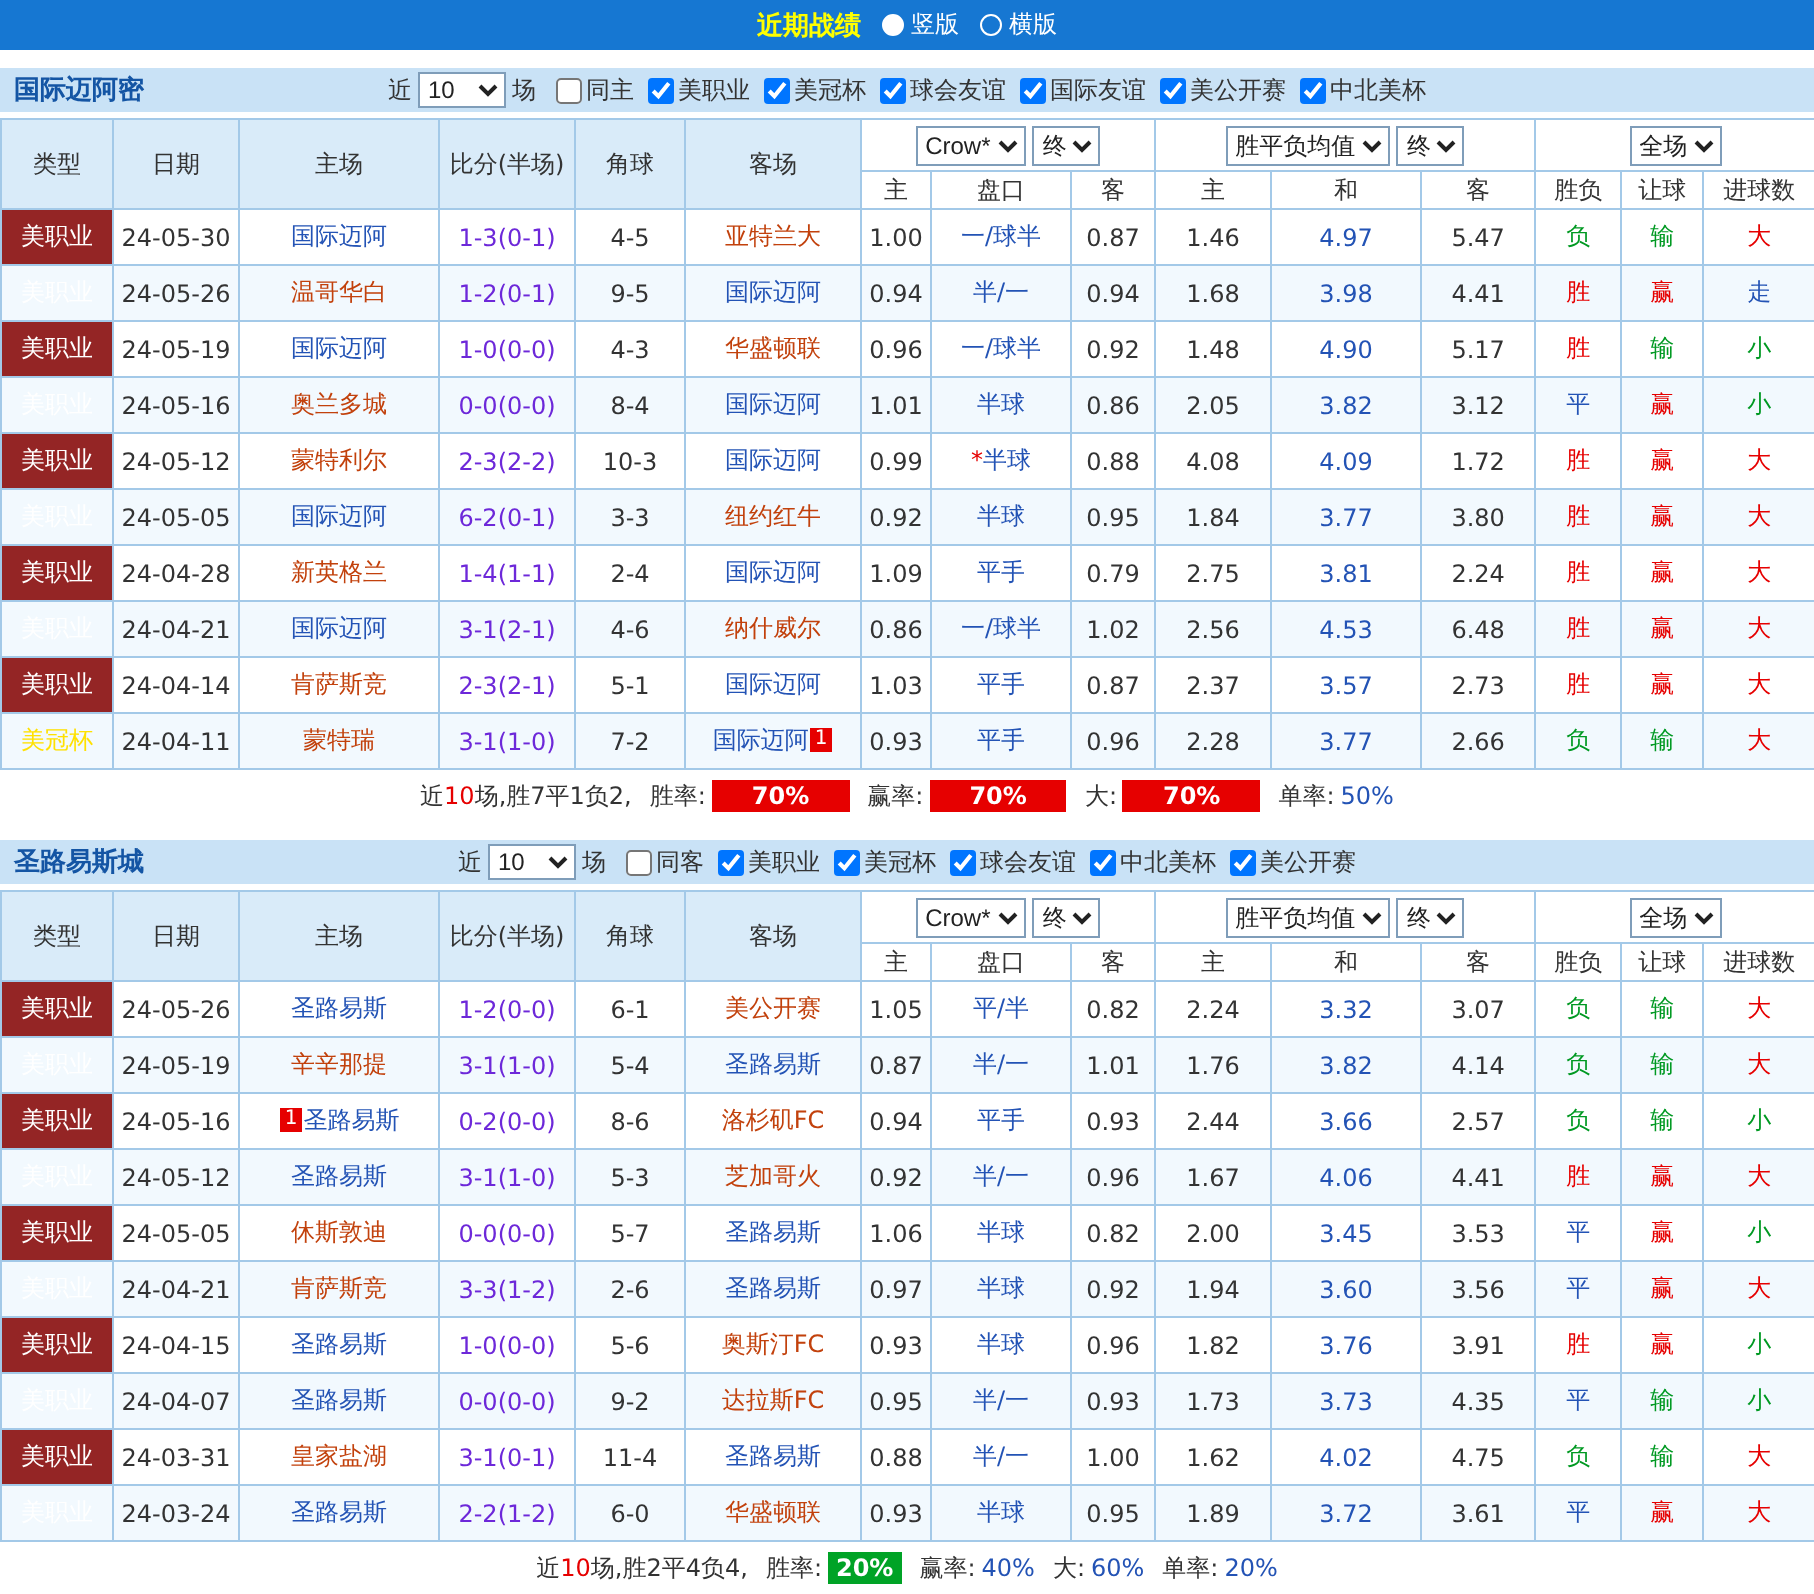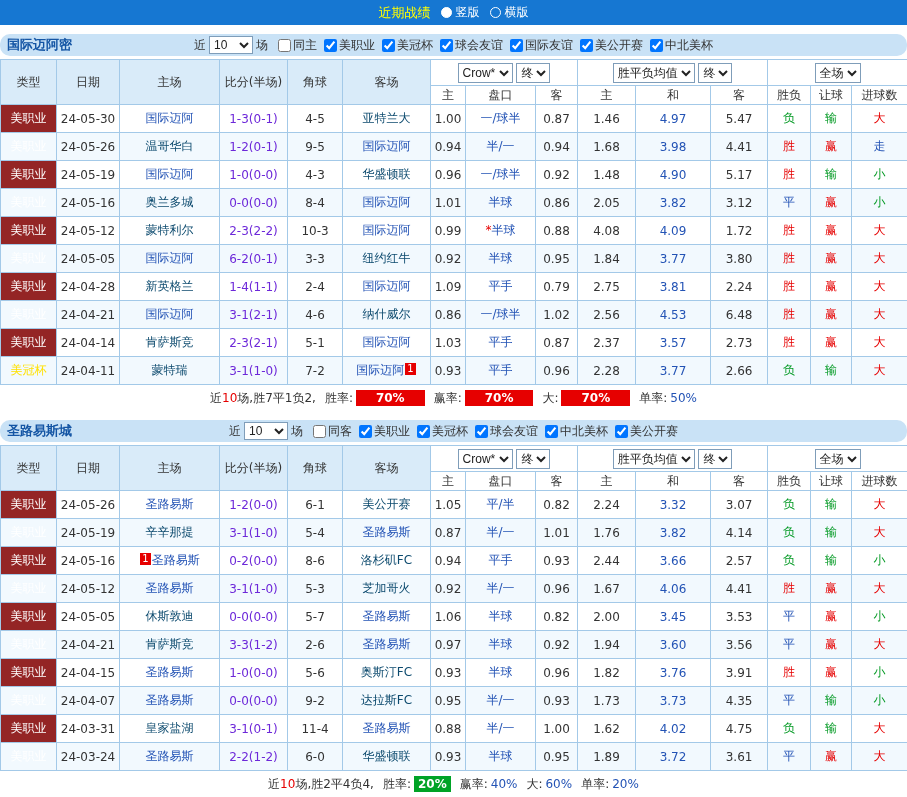--- a/index.html
+++ b/index.html
@@ -8,33 +8,32 @@
     width: 907px;
     background: #fff;
     font-family: "DejaVu Sans", "Liberation Sans", sans-serif;
     font-size: 12px;
     color: #333;
   }
   .topbar {
     width: 907px; height: 25px; background: #1677D2;
     display: flex; align-items: center; justify-content: center; gap: 10px;
   }
-  .topbar .title { color: #FFFF00; font-weight: normal; font-size: 13px; }
+  .topbar .title { color: #FFFF00; font-weight: bold; font-size: 13px; }
   .radio-opt { display: flex; align-items: center; gap: 4px; color: #fff; cursor: pointer; }
   .radio {
     width: 11px; height: 11px; border-radius: 50%;
     border: 1px solid #fff; background: transparent; display: inline-block;
   }
   .radio.checked { background: #fff; }
 
   .filterbar {
     position: relative; height: 22px; background: #C9E2F6;
     display: flex; align-items: center; justify-content: center;
     margin-top: 9px;
-    border-radius: 10px;
   }
   .teamname { position: absolute; left: 7px; font-weight: bold; color: #1455A4; font-size: 13px; cursor: pointer; }
   .filters { display: flex; align-items: center; gap: 3px; }
   .cbgroup { display: flex; align-items: center; }
   .cb { display: flex; align-items: center; margin-left: 7px; cursor: pointer; }
   .cb input { width: 13px; height: 13px; margin: 0 2px 0 0; }
 
   .sel { font-size: 12px; height: 20px; border: 1px solid #7F9DB9; background: #fff; color: #222; }
   .sel.games { height: 18px; width: 44px; }
 
@@ -45,21 +44,21 @@
   }
   table.grid thead tr.h1 th { background: #D9EBF9; height: 26px; color: #333; }
   table.grid thead tr.h1 th.selcell { background: #fff; }
   table.grid thead tr.h2 th { background: #fff; height: 19px; color: #333; }
   table.grid tbody td { height: 28px; background: #fff; }
   table.grid tbody tr.alt td { background: #F2F9FE; }
 
   td.league { color: #fff; }
   td.league.mls { background: #942525; }
   td.league.ccl { background: #8B2F9B; color: #FFE100; }
-  .team { color: #0c4a6e; cursor: pointer; }
+  .team { color: #c2410c; cursor: pointer; }
   .team.focal { color: #2353B5; }
   td.score { color: #6d28d9; cursor: pointer; }
   td.handicap { color: #2353B5; }
   td.euro-mid { color: #2353B5; }
   .c-red { color: #E60000; }
   .c-green { color: #009922; }
   .c-blue { color: #2353B5; }
   .redcard {
     display: inline-block; background: #E60000; color: #fff;
     font-size: 10px; line-height: 12px; padding: 0 2px; margin: 0 1px; vertical-align: 2px;

